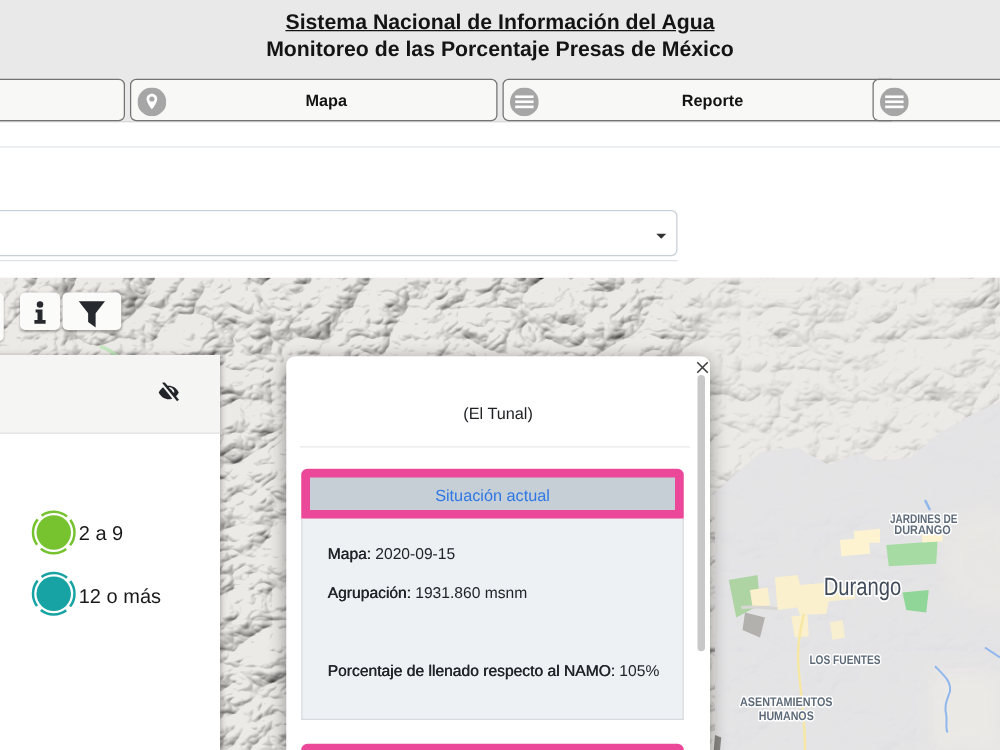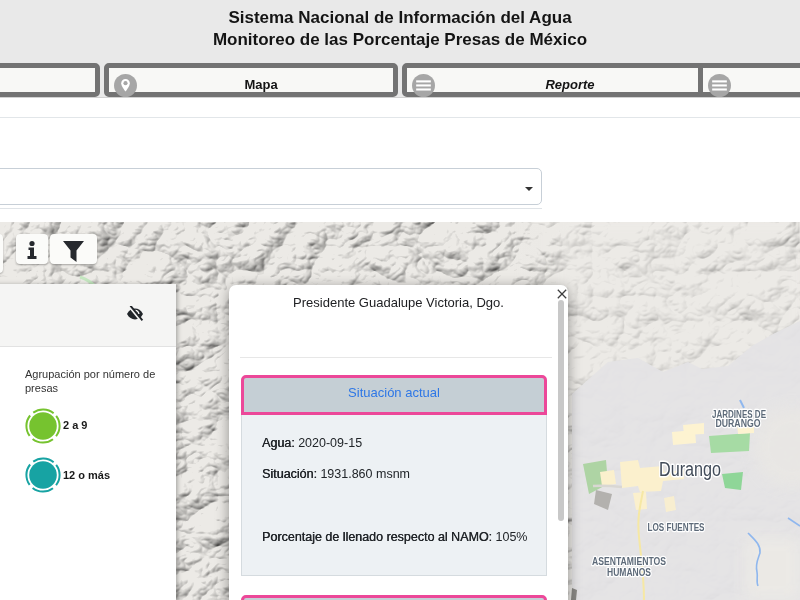--- a/index.html
+++ b/index.html
@@ -2,48 +2,48 @@
 <html><head>
 <meta charset="utf-8">
 <style>
   * { margin:0; padding:0; box-sizing:border-box; }
   html,body { width:800px; height:600px; overflow:hidden; font-family:"Liberation Sans", sans-serif; background:#fff; }
   .abs { position:absolute; }
   #page { position:relative; width:800px; height:600px; overflow:hidden; }
   
   #hdr { left:0; top:0; width:800px; height:60px; background:#e9e9e9; text-align:center; color:#141414; }
   #hdr div { font-weight:bold; font-size:17px; line-height:22px; }
-  #hdr .l1 { padding-top:7px; }
+  #hdr .l1 { padding-top:7px;text-decoration:underline; }
   
   #nav { left:0; top:60px; width:800px; height:38px; background:#e9e9e9; border-bottom:1px solid #d2d2d2; }
-  .tab { position:absolute; top:3px; height:34px; background:#f8f8f6; border:5px solid #737373; border-radius:5px; }
+  .tab { position:absolute; top:3px; height:34px; background:#f8f8f6; border:1px solid #737373; border-radius:5px; }
   .tab .txt { position:absolute; left:20px; right:0; top:0; bottom:0; text-align:center; line-height:34px; font-weight:bold; font-size:13px; color:#141414; }
   .cicon { position:absolute; left:5px; top:6px; width:23px; height:23px; }
   
   #strip { left:0; top:98px; width:800px; height:124px; background:#fff; }
   #strip .line1 { position:absolute; left:0; top:19px; width:800px; height:1px; background:#e2e6e9; }
   #sel { position:absolute; left:-15px; top:70px; width:557px; height:37px; border:1px solid #c7cfd7; border-radius:5px; background:#fff; }
   #sel .caret { position:absolute; right:8px; top:18px; width:0; height:0; border-left:4.2px solid transparent; border-right:4.2px solid transparent; border-top:4.8px solid #333; }
   #strip .line2 { position:absolute; left:0; top:110px; width:542px; height:1px; background:#dfe3e7; }
   
   #map { left:0; top:222px; width:800px; height:378px; background:#eceae6; }
   
   .mbtn { position:absolute; background:#fbfbf9; border-radius:4px; box-shadow:0 1px 2px rgba(0,0,0,.3); }
   
   #lpanel { left:-20px; top:284px; width:196px; height:330px; background:#fff; box-shadow:1px 1px 5px rgba(0,0,0,.35); }
   #lpanel .phead { position:absolute; left:0; top:0; width:196px; height:63px; background:#f5f5f4; border-bottom:1px solid #e2e2e2; }
   #lpanel .ptxt { position:absolute; left:45px; top:83px; width:140px; font-size:11px; line-height:14px; color:#333; }
   .cl { position:absolute; width:38px; height:38px; }
-  .cllab { position:absolute; font-size:11px; color:#1a1a1a;font-weight:bold; }
+  .cllab { position:absolute; font-size:16px; color:#1a1a1a; }
   
   #pop { left:229px; top:284.5px; width:339px; height:340px; background:#fff; border-radius:7px; box-shadow:0 3px 14px rgba(0,0,0,.4); }
   #pop .title { position:absolute; left:0; top:10px; width:100%; text-align:center; font-size:13px; color:#202124; }
   #pop .subt  { position:absolute; left:0; top:38px; width:100%; text-align:center; font-size:13px; color:#202124; }
   #pop .div1  { position:absolute; left:11px; top:72px; width:312px; height:1px; background:#e7e7e7; }
-  .chead { position:absolute; left:12px; width:306px; height:40px; background:#c5cfd5; border:3px solid #ec4899; border-radius:5px 5px 0 0; text-align:center; line-height:29px; font-size:13px; color:#2e77e6; }
+  .chead { position:absolute; left:12px; width:306px; height:40px; background:#c5cfd5; border:7px solid #ec4899; border-radius:5px 5px 0 0; text-align:center; line-height:29px; font-size:13px; color:#2e77e6; }
   #pop .cbody { position:absolute; left:12px; top:130px; width:306px; height:161px; background:#edf1f4; border:1px solid #d5dbdf; border-top:none; }
   #pop .ln { position:absolute; left:33px; font-size:12.5px; color:#212529; line-height:14px; white-space:nowrap; }
   #pop .ln b { font-weight:normal; text-shadow:0.35px 0 0 #212529; }
   #pop .sb { position:absolute; left:329px; top:15px; width:6px; height:221px; border-radius:3px; background:#c8c8c8; }
 </style>
 </head>
 <body>
 <div id="page">
 
   <div class="abs" id="map">
@@ -136,65 +136,64 @@
 
   <div class="abs" id="lpanel">
     <div class="phead">
       <svg style="position:absolute; left:145.5px; top:22px;" width="18" height="16" viewBox="0 0 18 16">
         <path d="M1 8 C3 4.2, 5.8 2.6, 9 2.6 C12.2 2.6, 15 4.2, 17 8 C15 11.8, 12.2 13.4, 9 13.4 C5.8 13.4, 3 11.8, 1 8 Z" fill="#212529"></path>
         <path d="M9.2 4.4 A3.6 3.6 0 0 1 12.8 8" stroke="#f5f5f4" stroke-width="1.5" fill="none"></path>
         <line x1="3.2" y1="0.2" x2="15.2" y2="15.0" stroke="#f5f5f4" stroke-width="2.6"></line>
         <line x1="4.4" y1="-0.4" x2="16.4" y2="14.4" stroke="#212529" stroke-width="1.9"></line>
       </svg>
     </div>
-    <div class="ptxt">Agrupación por número de presas</div>
     <svg class="cl" style="left:43.5px; top:122.8px;" width="38" height="38" viewBox="0 0 38 38">
       <circle cx="19" cy="19" r="13.8" fill="#76c32f"></circle>
       <circle cx="19" cy="19" r="16.6" fill="none" stroke="#76c32f" stroke-width="2" stroke-dasharray="21.7 4.36" transform="rotate(-37.5 19 19)"></circle>
     </svg>
     <div class="cllab" style="left:83px; top:135px;">2 a 9</div>
     <svg class="cl" style="left:43.5px; top:172.4px;" width="38" height="38" viewBox="0 0 38 38">
       <circle cx="19" cy="19" r="13.8" fill="#17a3a3"></circle>
       <circle cx="19" cy="19" r="16.6" fill="none" stroke="#17a3a3" stroke-width="2" stroke-dasharray="21.7 4.36" transform="rotate(-37.5 19 19)"></circle>
     </svg>
     <div class="cllab" style="left:83px; top:185px;">12 o más</div>
   </div>
 
   <div class="abs" id="pop">
     <svg style="position:absolute; left:327.5px; top:4px;" width="10" height="10" viewBox="0 0 10 10">
         <line x1="0.8" y1="0.8" x2="9.2" y2="9.2" stroke="#3f3f3f" stroke-width="1.25"></line>
         <line x1="9.2" y1="0.8" x2="0.8" y2="9.2" stroke="#3f3f3f" stroke-width="1.25"></line>
       </svg>
-    <div class="title">Presidente Guadalupe Victoria, Dgo.</div>
+    <div class="subt">(El Tunal)</div>
     <div class="div1"></div>
     <div class="chead" style="top:90px;">Situación actual</div>
     <div class="cbody"></div>
-    <div class="ln" style="top:151px;"><b>Agua:</b> 2020-09-15</div>
-    <div class="ln" style="top:182.5px;"><b>Situación:</b> 1931.860 msnm</div>
+    <div class="ln" style="top:151px;"><b>Mapa:</b> 2020-09-15</div>
+    <div class="ln" style="top:182.5px;"><b>Agrupación:</b> 1931.860 msnm</div>
     <div class="ln" style="top:245.5px;"><b>Porcentaje de llenado respecto al NAMO:</b> 105%</div>
     <div class="chead" style="top:310px;"></div>
     <div class="sb"></div>
   </div>
 
   <div class="abs" id="hdr">
     <div class="l1">Sistema Nacional de Información del Agua</div>
     <div>Monitoreo de las Porcentaje Presas de México</div>
   </div>
 
   <div class="abs" id="nav">
     <div class="tab" style="left:-40px; width:140px;"></div>
     <div class="tab" style="left:104px; width:294px;">
       <svg class="cicon" viewBox="0 0 21 21">
         <circle cx="10.5" cy="10.5" r="10.5" fill="#a6a6a6"></circle>
         <path d="M10.5 4.5 C8.3 4.5 6.6 6.2 6.6 8.4 C6.6 11.3 10.5 16 10.5 16 C10.5 16 14.4 11.3 14.4 8.4 C14.4 6.2 12.7 4.5 10.5 4.5 Z" fill="#ffffff"></path>
         <circle cx="10.5" cy="8.4" r="1.9" fill="#a6a6a6"></circle>
       </svg>
       <div class="txt">Mapa</div>
     </div>
-    <div class="tab" style="left:402px; width:316px;font-style:italic;">
+    <div class="tab" style="left:402px; width:316px;">
       <svg class="cicon" viewBox="0 0 21 21">
         <circle cx="10.5" cy="10.5" r="10.5" fill="#a6a6a6"></circle>
         <rect x="3.8" y="5.8" width="13.4" height="1.9" fill="#fff"></rect>
         <rect x="3.8" y="9.5" width="13.4" height="1.9" fill="#fff"></rect>
         <rect x="3.8" y="13.2" width="13.4" height="1.9" fill="#fff"></rect>
       </svg>
       <div class="txt">Reporte</div>
     </div>
     <div class="tab" style="left:698px; width:160px;">
       <svg class="cicon" viewBox="0 0 21 21">

